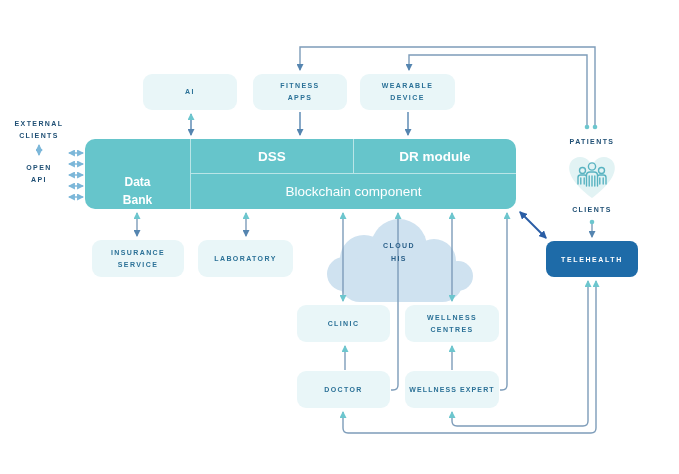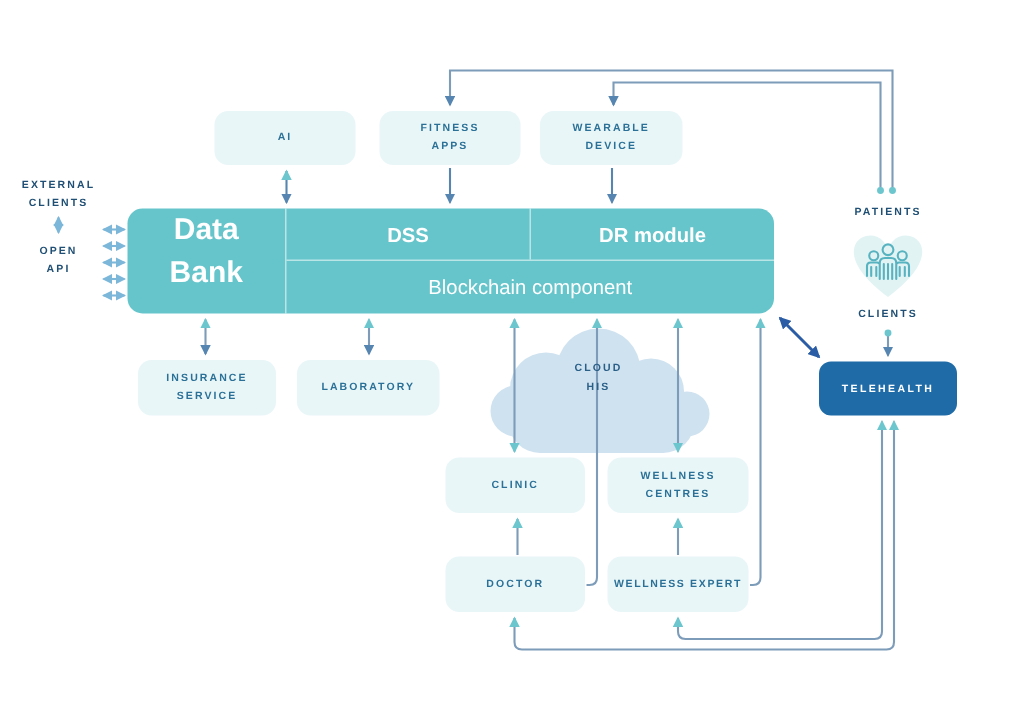--- a/index.html
+++ b/index.html
@@ -21,22 +21,22 @@
     position:absolute; text-align:center; color:#1f4f74;
     font-size:7px; font-weight:700; letter-spacing:1.4px; line-height:1.65;
   }
   .caption span { display:block; }
   
   .core {
     position:absolute; left:85px; top:139px; width:431px; height:70px;
     background:#66c5cb; border-radius:10px; display:flex; color:#ffffff;
   }
   .core .databank {
-    width:106px; display:flex; align-items:flex-start; justify-content:center;
-    text-align:center; font-size:20px; font-weight:700; line-height:1.45;
+    width:106px; display:flex; align-items:flex-end; justify-content:center;
+    text-align:center; font-size:12px; font-weight:700; line-height:1.45;
     border-right:1.5px solid rgba(255,255,255,.55);
   }
   .core .right { flex:1; display:flex; flex-direction:column; }
   .core .toprow { height:35px; display:flex; border-bottom:1.5px solid rgba(255,255,255,.55); }
   .core .cell {
     flex:1; display:flex; align-items:center; justify-content:center;
     font-size:13.5px; font-weight:700;
   }
   .core .cell + .cell { border-left:1.5px solid rgba(255,255,255,.55); }
   .core .botrow {

